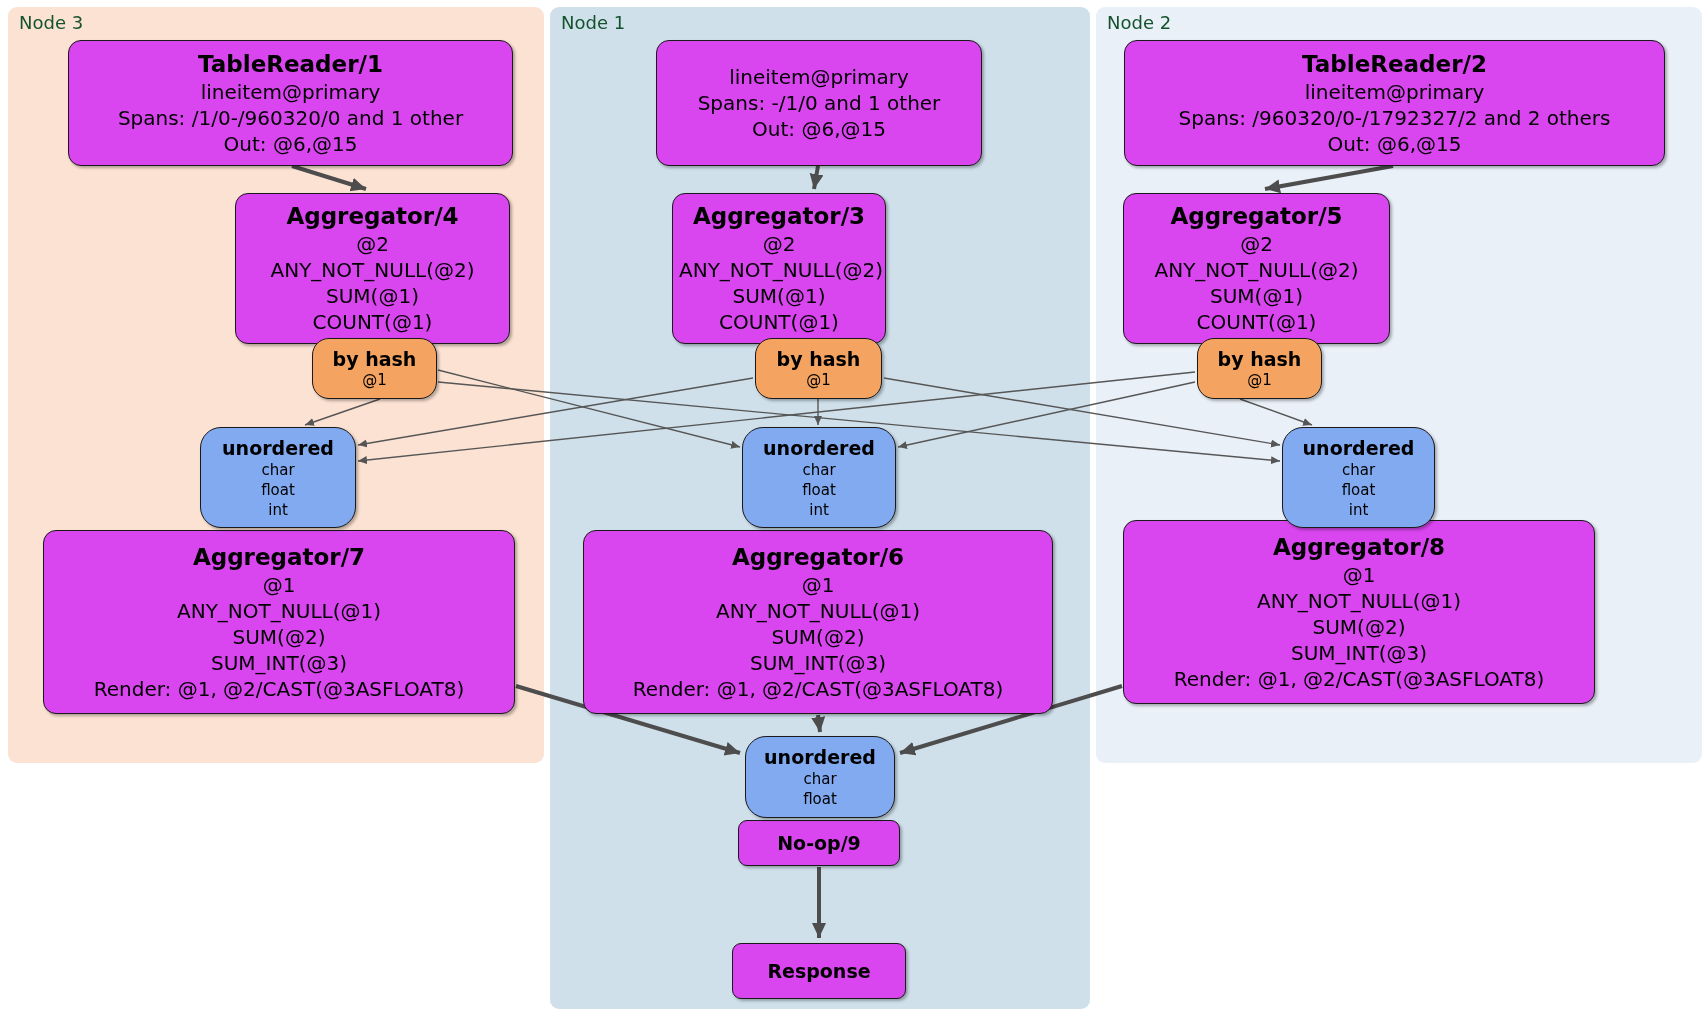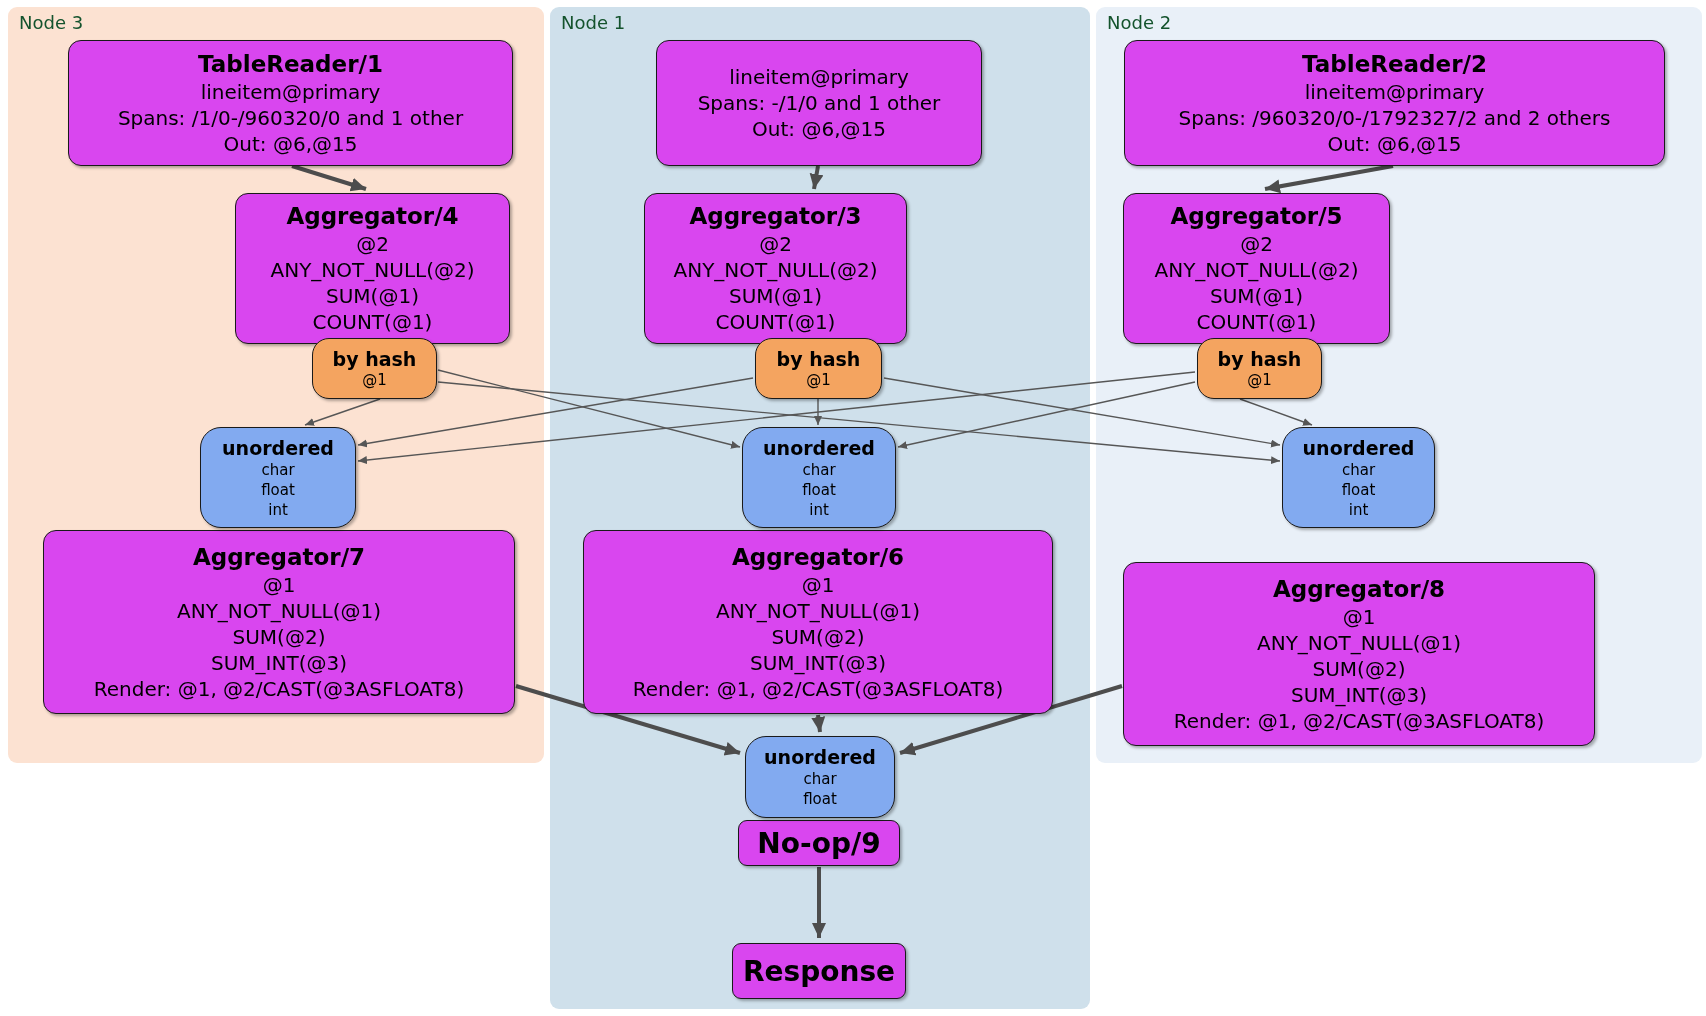--- a/index.html
+++ b/index.html
@@ -22,21 +22,21 @@
           display:flex;flex-direction:column;justify-content:center;text-align:center;}
   .router .rlabel{font-weight:bold;font-size:19px;line-height:23px;}
   .router .rsub{font-size:15px;line-height:18px;}
 
   .sync{position:absolute;background:#82aaf0;border:1.6px solid #1a1a1a;border-radius:21px;
         box-shadow:2px 2px 3px rgba(0,0,0,0.30);box-sizing:border-box;z-index:3;
         display:flex;flex-direction:column;justify-content:center;text-align:center;}
   .sync .slabel{font-weight:bold;font-size:19px;line-height:24px;}
   .sync .sitem{font-size:15px;line-height:20px;}
 
-  .small-title{font-weight:bold;font-size:28px;}
+  .small-title{font-weight:bold;font-size:19px;}
 </style>
 </head>
 <body>
 
 <div id="stage">
 
   <div class="region" style="left:8px;top:7px;width:536px;height:756px;background:#fce2d2;">
     <span class="region-label">Node 3</span>
   </div>
   <div class="region" style="left:550px;top:7px;width:540px;height:1002px;background:#cfe0eb;">
@@ -96,21 +96,21 @@
   </div>
 
   <div class="pbox" style="left:235px;top:193px;width:275px;height:151px;">
     <div class="title">Aggregator/4</div>
     <div class="line">@2</div>
     <div class="line">ANY_NOT_NULL(@2)</div>
     <div class="line">SUM(@1)</div>
     <div class="line">COUNT(@1)</div>
   </div>
 
-  <div class="pbox" style="left:644px;top:193px;width:263px;height:151px;">
+  <div class="pbox" style="left:672px;top:193px;width:214px;height:151px;">
     <div class="title">Aggregator/3</div>
     <div class="line">@2</div>
     <div class="line">ANY_NOT_NULL(@2)</div>
     <div class="line">SUM(@1)</div>
     <div class="line">COUNT(@1)</div>
   </div>
 
   <div class="pbox" style="left:1123px;top:193px;width:267px;height:151px;">
     <div class="title">Aggregator/5</div>
     <div class="line">@2</div>
@@ -162,21 +162,21 @@
 
   <div class="pbox" style="left:583px;top:530px;width:470px;height:184px;">
     <div class="title">Aggregator/6</div>
     <div class="line">@1</div>
     <div class="line">ANY_NOT_NULL(@1)</div>
     <div class="line">SUM(@2)</div>
     <div class="line">SUM_INT(@3)</div>
     <div class="line">Render: @1, @2/CAST(@3ASFLOAT8)</div>
   </div>
 
-  <div class="pbox" style="left:1123px;top:562px;width:472px;height:184px;">
+  <div class="pbox" style="left:1123px;top:520px;width:472px;height:184px;">
     <div class="title">Aggregator/8</div>
     <div class="line">@1</div>
     <div class="line">ANY_NOT_NULL(@1)</div>
     <div class="line">SUM(@2)</div>
     <div class="line">SUM_INT(@3)</div>
     <div class="line">Render: @1, @2/CAST(@3ASFLOAT8)</div>
   </div>
 
   <div class="sync" style="left:745px;top:736px;width:150px;height:82px;">
     <div class="slabel">unordered</div>

